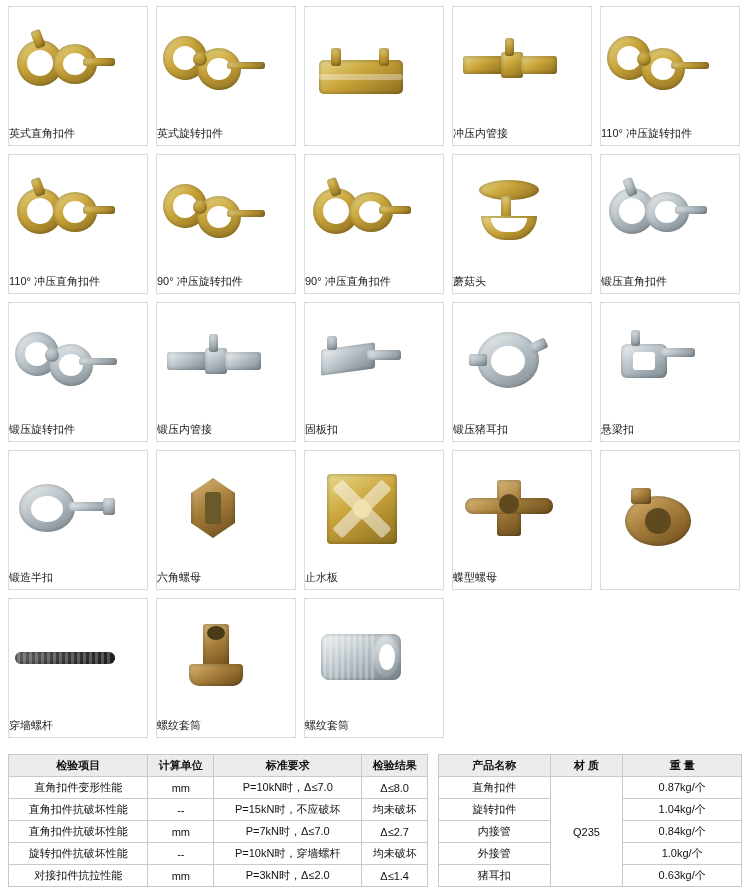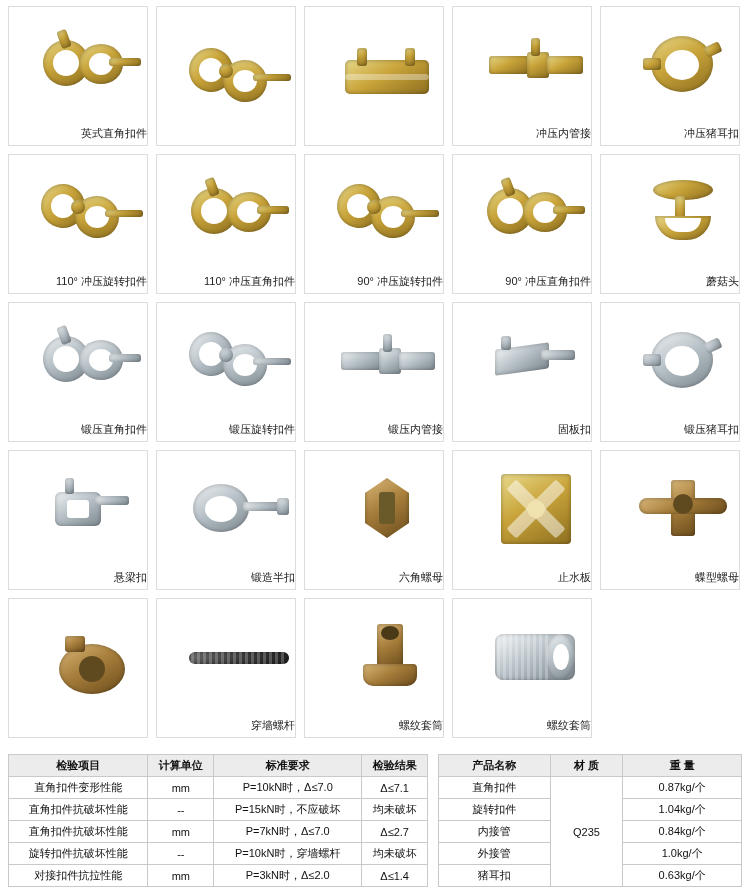--- a/index.html
+++ b/index.html
@@ -22,21 +22,21 @@
     grid-template-columns: repeat(5, 140px);
     grid-auto-rows: 140px;
     gap: 8px;
     padding: 6px 8px 0 8px;
   }
   .cell {
     border: 1px solid #dcdcdc;
     background: #ffffff;
     display: flex;
     flex-direction: column;
-    align-items: flex-end;
+    align-items: flex-start;
     justify-content: flex-start;
     overflow: hidden;
   }
   .thumb {
     flex: 1 1 auto;
     position: relative;
     overflow: hidden;
     display: flex;
     align-items: center;
     justify-content: center;
@@ -120,20 +120,21 @@
         <div class="thumb">
           <div class="art gold">
             <i style="left:6px;top:14px;width:44px;height:44px;border-radius:50%;transform:rotate(-18deg);"></i>
             <i style="left:16px;top:24px;width:24px;height:24px;border-radius:50%;background:#ffffff !important;box-shadow:none !important;"></i>
             <i style="left:40px;top:26px;width:44px;height:42px;border-radius:50%;transform:rotate(14deg);"></i>
             <i style="left:50px;top:36px;width:24px;height:22px;border-radius:50%;background:#ffffff !important;box-shadow:none !important;"></i>
             <i style="left:70px;top:40px;width:38px;height:7px;"></i>
             <i style="left:36px;top:30px;width:14px;height:14px;border-radius:50%;"></i>
           </div>
         </div>
+        <div class="caption">英式旋转扣件</div>
       </div>
       <div class="cell">
         <div class="thumb">
           <div class="art gold">
             <i style="left:14px;top:26px;width:84px;height:34px;border-radius:5px;"></i>
             <i style="left:26px;top:14px;width:10px;height:18px;"></i>
             <i style="left:74px;top:14px;width:10px;height:18px;"></i>
             <i style="left:14px;top:40px;width:84px;height:6px;background:rgba(255,255,255,.35) !important;box-shadow:none !important;"></i>
           </div>
         </div>
@@ -141,31 +142,20 @@
       <div class="cell">
         <div class="thumb">
           <div class="art gold">
             <i style="left:10px;top:34px;width:40px;height:18px;"></i>
             <i style="left:48px;top:30px;width:22px;height:26px;"></i>
             <i style="left:68px;top:34px;width:36px;height:18px;"></i>
             <i style="left:52px;top:16px;width:9px;height:18px;"></i>
           </div>
         </div>
         <div class="caption">冲压内管接</div>
-      </div>
-      <div class="cell">
-        <div class="thumb">
-          <div class="art gold">
-            <i style="left:24px;top:14px;width:62px;height:56px;border-radius:50%;"></i>
-            <i style="left:38px;top:28px;width:34px;height:30px;border-radius:50%;background:#ffffff !important;box-shadow:none !important;"></i>
-            <i style="left:16px;top:36px;width:18px;height:12px;"></i>
-            <i style="left:78px;top:22px;width:16px;height:11px;transform:rotate(-25deg);"></i>
-          </div>
-        </div>
-        <div class="caption">冲压猪耳扣</div>
       </div>
       <div class="cell">
         <div class="thumb">
           <div class="art gold">
             <i style="left:6px;top:14px;width:44px;height:44px;border-radius:50%;transform:rotate(-18deg);"></i>
             <i style="left:16px;top:24px;width:24px;height:24px;border-radius:50%;background:#ffffff !important;box-shadow:none !important;"></i>
             <i style="left:40px;top:26px;width:44px;height:42px;border-radius:50%;transform:rotate(14deg);"></i>
             <i style="left:50px;top:36px;width:24px;height:22px;border-radius:50%;background:#ffffff !important;box-shadow:none !important;"></i>
             <i style="left:70px;top:40px;width:38px;height:7px;"></i>
             <i style="left:36px;top:30px;width:14px;height:14px;border-radius:50%;"></i>
@@ -406,21 +396,21 @@
           <th>计算单位</th>
           <th>标准要求</th>
           <th>检验结果</th>
         </tr>
       </thead>
       <tbody id="spec-body">
           <tr>
             <td>直角扣件变形性能</td>
             <td>mm</td>
             <td>P=10kN时，Δ≤7.0</td>
-            <td>Δ≤7.1</td>
+            <td>Δ≤8.0</td>
           </tr>
           <tr>
             <td>直角扣件抗破坏性能</td>
             <td>--</td>
             <td>P=15kN时，不应破坏</td>
             <td>均未破坏</td>
           </tr>
           <tr>
             <td>直角扣件抗破坏性能</td>
             <td>mm</td>

